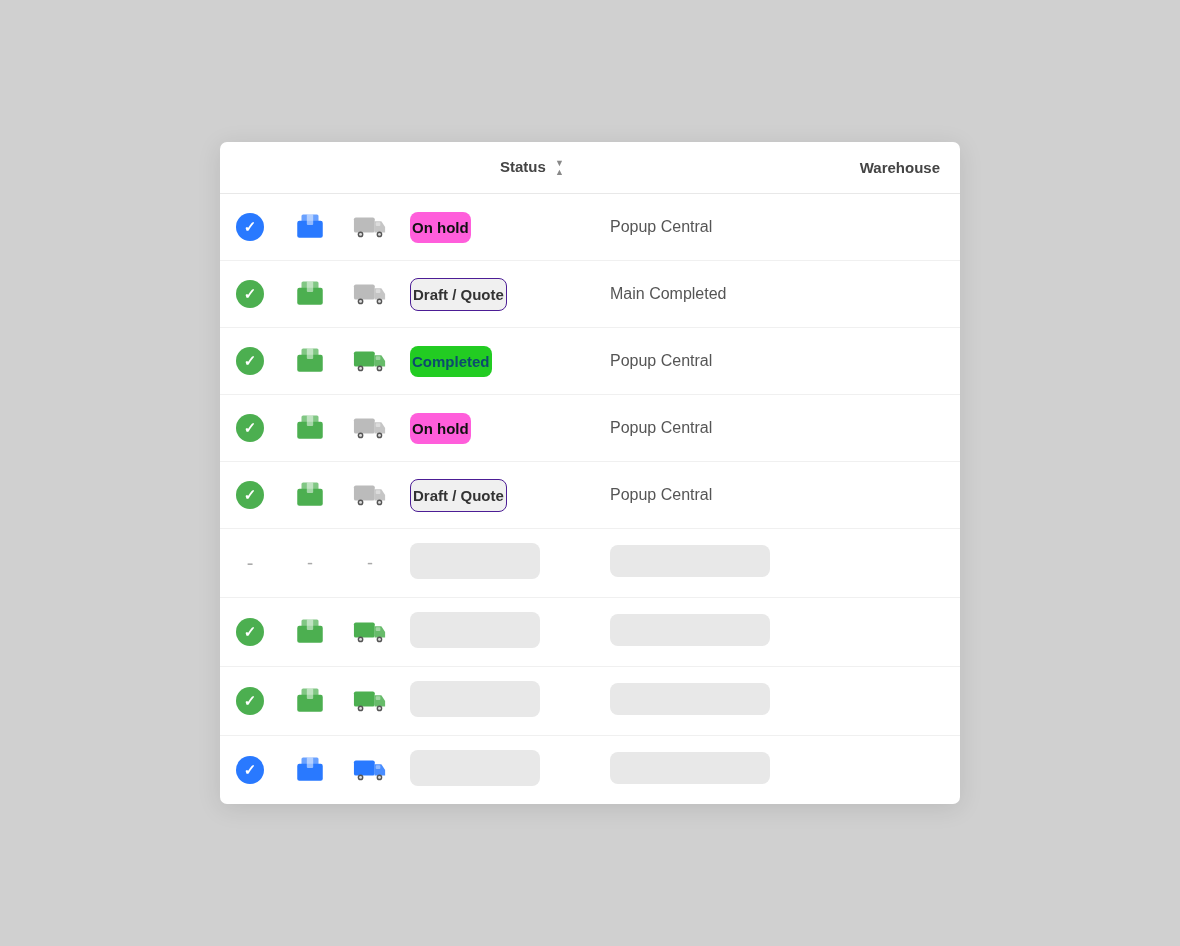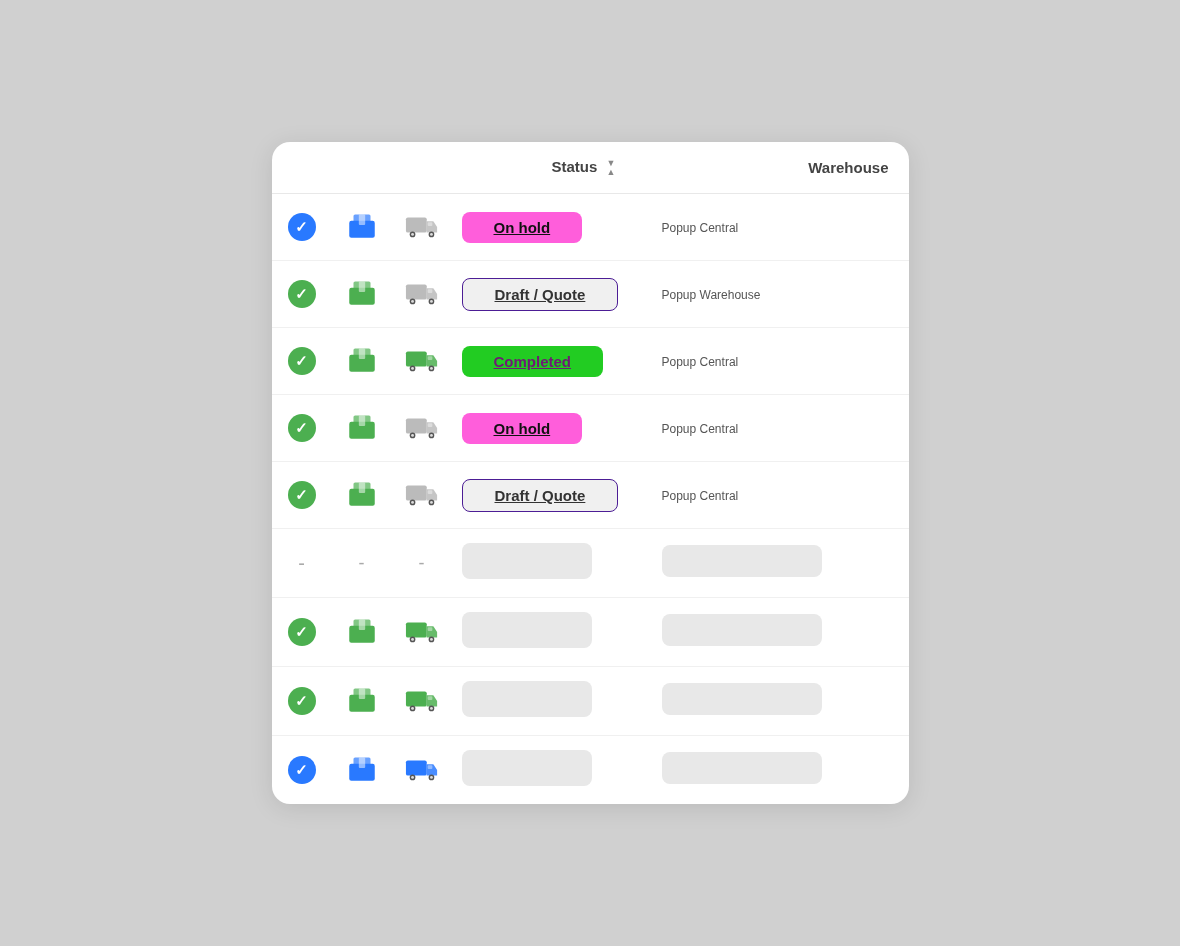--- a/index.html
+++ b/index.html
@@ -6,22 +6,22 @@
     body {
       background: #d0d0d0;
       display: flex;
       justify-content: center;
       align-items: center;
       min-height: 100vh;
       font-family: -apple-system, BlinkMacSystemFont, 'Segoe UI', sans-serif;
     }
     .card {
       background: #fff;
-      border-radius: 18px;
-      width: 637px;
+      border-radius: 7px;
+      width: 740px;
       overflow: hidden;
       box-shadow: 0 4px 24px rgba(0,0,0,0.10);
     }
     .table-wrap {
       width: 100%;
     }
     table {
       width: 100%;
       border-collapse: collapse;
     }
@@ -67,58 +67,57 @@
     
     .icon-box {
       display: inline-flex; align-items: center; justify-content: center;
       width: 34px; height: 34px;
     }
     .icon-box svg, .icon-truck svg { width: 100%; height: 100%; }
 
     
     .badge {
       display: inline-block;
-      padding: 7px 32px;
+      padding: 7px 2px;
       border-radius: 8px;
       font-size: 15px;
       font-weight: 600;
       white-space: nowrap;
-      text-decoration: underline;
     }
     .badge-onhold {
       background: #ff5edb;
       color: #111;
     }
     .badge-draft {
       background: #f0f0f0;
       color: #333;
       border: 1px solid #4c1d95;
     }
     .badge-completed {
       background: #22cc22;
-      color: #701a75;
+      color: #0c4a6e;
     }
     .badge-skeleton {
       background: #e8e8e8;
       color: transparent;
       border-radius: 8px;
       width: 130px;
       height: 36px;
       display: inline-block;
     }
     .warehouse-skeleton {
       background: #e8e8e8;
       border-radius: 8px;
       width: 160px;
       height: 32px;
       display: inline-block;
     }
     .warehouse-text {
       color: #555;
-      font-size: 12px;
+      font-size: 16px;
     }
 
     
     .sort-arrows {
       display: inline-flex; flex-direction: column; align-items: center;
       margin-left: 5px; vertical-align: middle;
     }
     .sort-arrows span {
       font-size: 9px; line-height: 1; color: #888;
     }
@@ -184,21 +183,21 @@
     <rect x="1" y="6" width="22" height="16" rx="2" fill="#bbb"></rect>
     <path d="M23 10h7l4 6v6h-11V10z" fill="#bbb" opacity="0.85"></path>
     <circle cx="8" cy="24" r="3" fill="#555"></circle>
     <circle cx="8" cy="24" r="1.5" fill="#ddd"></circle>
     <circle cx="28" cy="24" r="3" fill="#555"></circle>
     <circle cx="28" cy="24" r="1.5" fill="#ddd"></circle>
     <rect x="24" y="11" width="5" height="4" rx="1" fill="white" opacity="0.4"></rect>
   </svg>
               </span></td>
     <td class="td-status"><span class="badge badge-draft">Draft / Quote</span></td>
-    <td class="td-warehouse"><span class="warehouse-text">Popup Warehouse</span></td>
+    <td class="td-warehouse"><span class="warehouse-text">Main Completed</span></td>
   </tr>
           <tr>
     <td class="td-check"><span class="check-circle check-green">✓</span></td>
     <td class="td-box"><span class="icon-box">
                 <svg viewBox="0 0 32 32" fill="none" xmlns="http://www.w3.org/2000/svg" width="30" height="30">
     <rect x="4" y="12" width="24" height="16" rx="2" fill="#4caf50"></rect>
     <rect x="8" y="6" width="16" height="8" rx="1.5" fill="#4caf50" opacity="0.7"></rect>
     <rect x="13" y="6" width="6" height="10" rx="1" fill="white" opacity="0.5"></rect>
   </svg>
               </span></td>

